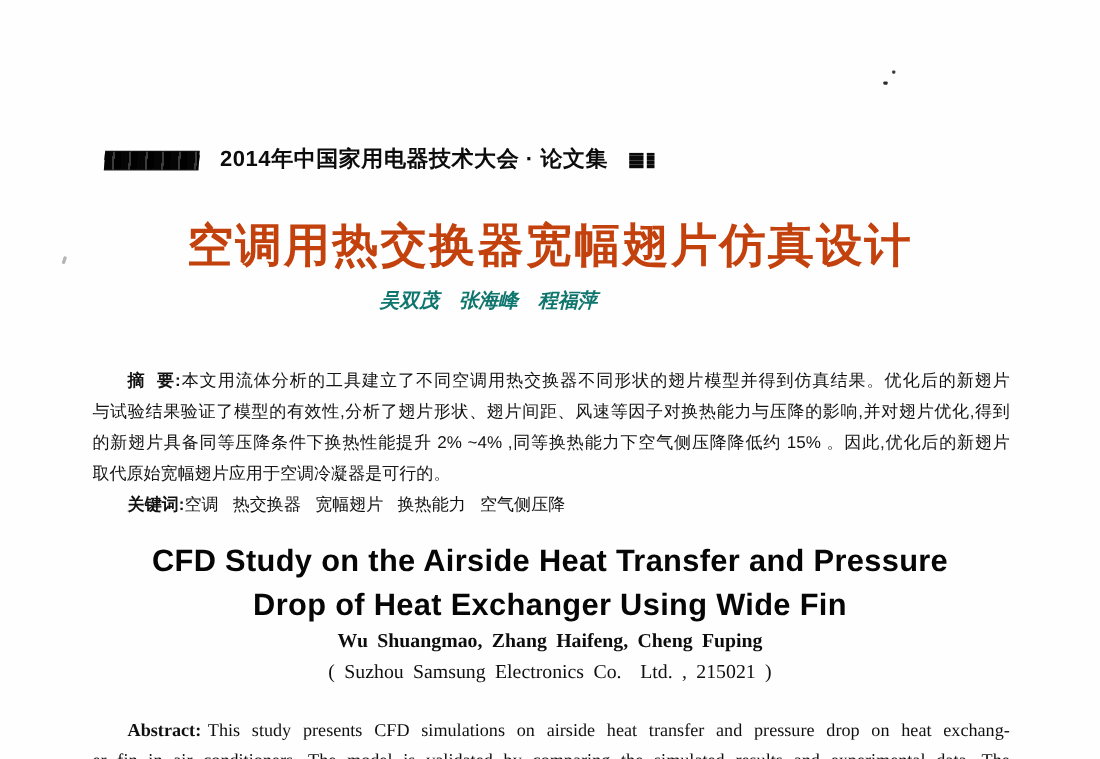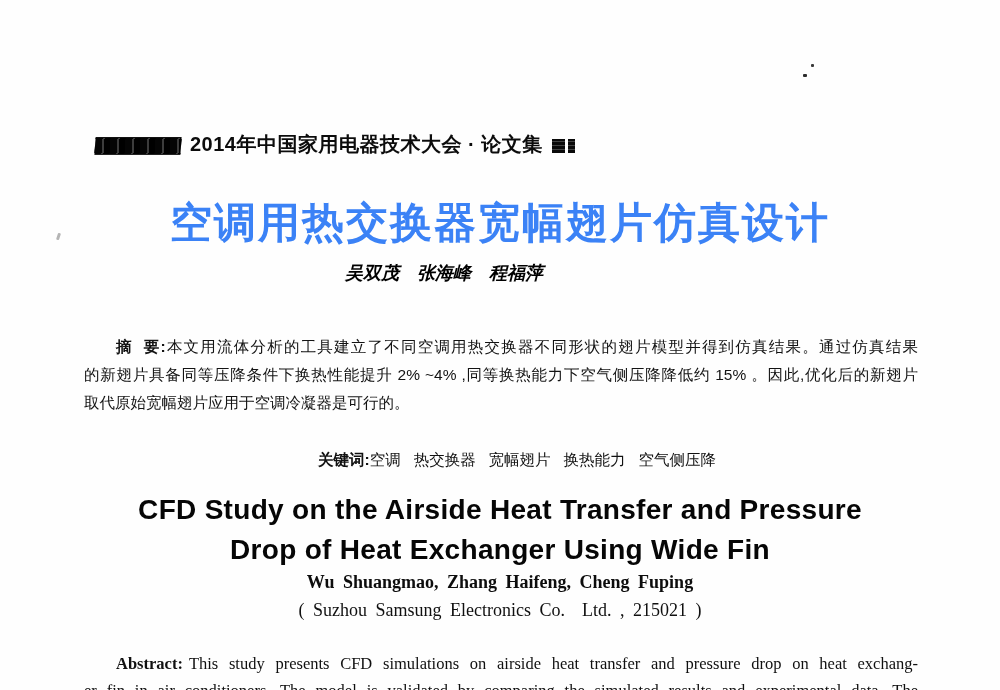--- a/index.html
+++ b/index.html
@@ -10,57 +10,57 @@
     overflow:hidden;
     font-family:"Liberation Sans", sans-serif;
     color:#151515;
   }
   
   .speck{position:absolute;background:#3a3a3a;border-radius:1px;}
   .speck-a{left:811px;top:64px;width:3px;height:3px;}
   .speck-b{left:803px;top:74px;width:4px;height:3px;background:#2c2c2c;}
   .speck-c{left:57px;top:233px;width:3px;height:7px;background:#b5b5b5;transform:rotate(18deg);}
   
-  .header-row{position:absolute;left:95px;top:131px;display:flex;align-items:center;gap:9px;}
+  .header-row{position:absolute;left:95px;top:131px;display:flex;align-items:center;gap:19px;}
   .blotch-left{
     width:86px;height:16px;margin-top:3px;
     background:repeating-linear-gradient(90deg,#050505 0 7px,#3c3c3c 7px 9px,#000 9px 15px);
     box-shadow:0 1px 0 #222, 0 -1px 0 #111;
     transform:skewX(-4deg);
   }
   .header-title{font-size:20px;font-weight:bold;letter-spacing:.5px;color:#0c0c0c;white-space:pre;}
   .blotch-right{display:flex;gap:3px;margin-top:3px;}
   .blotch-right i{display:block;height:14px;background:repeating-linear-gradient(0deg,#0a0a0a 0 3px,#444 3px 4px);}
   .blotch-right i:first-child{width:13px;}
   .blotch-right i:last-child{width:7px;}
   
   .cn-title{
     position:absolute;left:0;top:197px;width:1000px;
     text-align:center;font-size:42px;line-height:52px;font-weight:900;
-    letter-spacing:2px;color:#3b82f6;
+    letter-spacing:2px;color:#c2410c;
     font-family:"Liberation Sans", sans-serif;
   }
   .cn-authors{
     position:absolute;left:0;top:261px;width:888px;text-align:center;
     font-size:18px;font-style:italic;font-weight:bold;white-space:pre;
-    font-family:"Liberation Serif", serif;color:#000000;
+    font-family:"Liberation Serif", serif;color:#0f766e;
   }
   .cn-affil{
     position:absolute;left:0;top:289px;width:1000px;text-align:center;
     font-size:16px;font-style:italic;white-space:pre;
     font-family:"Liberation Serif", serif;color:#141414;
   }
   .cn-abstract{position:absolute;left:84px;top:333px;width:834px;font-size:15.5px;color:#131313;}
   .cn-abstract .ln{height:28px;line-height:28px;white-space:pre;overflow:visible;}
   .cn-abstract .ln.just{text-align:justify;text-align-last:justify;white-space:pre-wrap;}
   .cn-abstract .ln1{text-indent:32px;}
   .lbl{font-weight:bold;}
   .cn-keywords{
     position:absolute;left:84px;top:446px;width:834px;
-    font-size:15.5px;line-height:28px;white-space:pre-wrap;color:#111;text-align:center;
+    font-size:15.5px;line-height:28px;white-space:pre-wrap;color:#111;
   }
   .cn-keywords .indent{display:inline-block;width:32px;}
   
   .en-title{
     position:absolute;left:0;width:1000px;text-align:center;
     font-family:Liberation Sans, sans-serif;font-weight:bold;
     font-size:28px;line-height:32px;color:#060606;letter-spacing:.3px;
   }
   .en-title-1{top:494px;}
   .en-title-2{top:534px;}
@@ -97,21 +97,22 @@
     <span class="blotch-right">
         <i></i>
         <i></i>
       </span>
   </div>
 
   <div class="cn-title">空调用热交换器宽幅翅片仿真设计</div>
   <div class="cn-authors">吴双茂    张海峰    程福萍</div>
 
   <div class="cn-abstract">
-    <div class="ln ln1 just"><span class="lbl">摘  要:</span><span>本文用流体分析的工具建立了不同空调用热交换器不同形状的翅片模型并得到仿真结果。通过仿真结果</span></div>
+    <div class="ln ln1 just"><span class="lbl">摘  要:</span><span>本文用流体分析的工具建立了不同空调用热交换器不同形状的翅片模型并得到仿真结果。优化后的新翅片</span></div>
+    <div class="ln just">与试验结果验证了模型的有效性,分析了翅片形状、翅片间距、风速等因子对换热能力与压降的影响,并对翅片优化,得到</div>
     <div class="ln just">的新翅片具备同等压降条件下换热性能提升 2% ~4% ,同等换热能力下空气侧压降降低约 15% 。因此,优化后的新翅片</div>
     <div class="ln">取代原始宽幅翅片应用于空调冷凝器是可行的。</div>
   </div>
 
   <div class="cn-keywords"><span class="indent"></span><span class="lbl">关键词:</span><span>空调   热交换器   宽幅翅片   换热能力   空气侧压降</span></div>
 
   <div class="en-title en-title-1">CFD Study on the Airside Heat Transfer and Pressure</div>
   <div class="en-title en-title-2">Drop of Heat Exchanger Using Wide Fin</div>
   <div class="en-authors">Wu Shuangmao, Zhang Haifeng, Cheng Fuping</div>
   <div class="en-affil">( Suzhou Samsung Electronics Co.  Ltd. , 215021 )</div>

